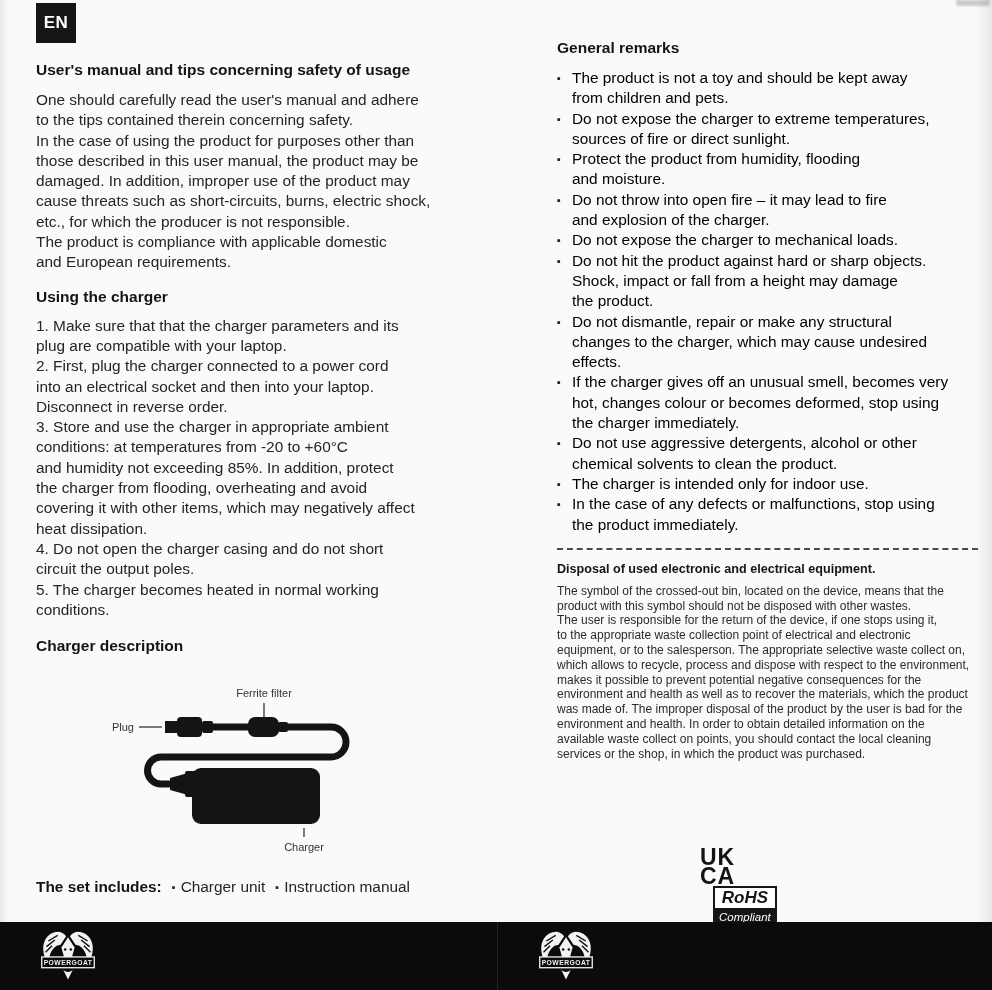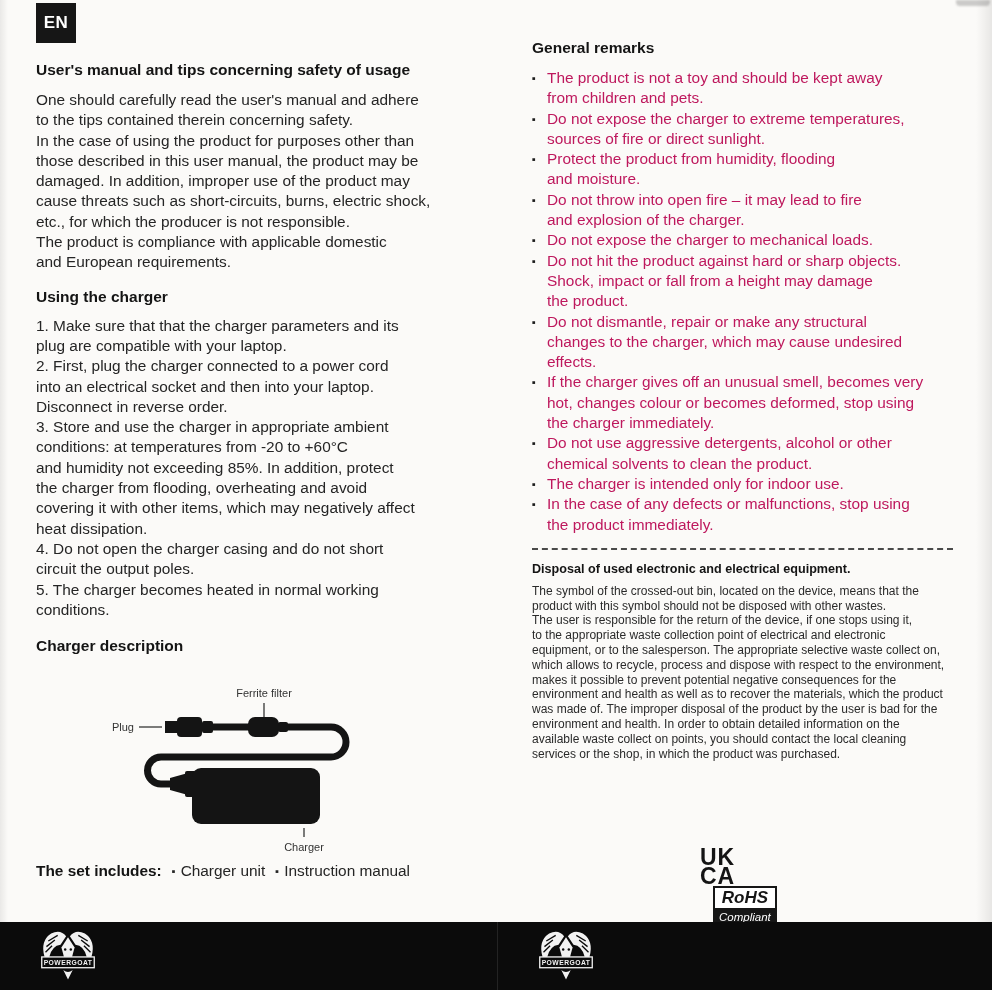--- a/index.html
+++ b/index.html
@@ -18,40 +18,40 @@
     background:rgba(60,60,60,0.25);border-radius:0 0 4px 4px;filter:blur(1px);}
 
   .lang-badge{
     position:absolute;left:36px;top:3px;width:40px;height:40px;
     background:#161616;color:#fff;display:flex;align-items:center;justify-content:center;
     font-size:17px;font-weight:bold;letter-spacing:0.5px;
   }
 
   .col{position:absolute;}
   .col-left{left:36px;top:60px;width:432px;}
-  .col-right{left:532px;top:38px;width:432px;}
+  .col-right{left:557px;top:38px;width:432px;}
 
   h2.sec{font-size:15.5px;font-weight:bold;color:#141414;margin:0 0 10px 0;line-height:20px;}
   h2.sec.mt{margin-top:14px;margin-bottom:9px;}
   h2.sec.mt2{margin-top:16px;margin-bottom:20px;}
   .body-text{font-size:15.4px;line-height:20.3px;color:#252525;white-space:pre-line;margin:0;}
 
   
   ul.remarks{list-style:none;margin:0;padding:0;}
   ul.remarks li{display:flex;margin:0;}
   ul.remarks .bullet{flex:0 0 15px;font-size:11px;line-height:20.3px;color:#1c1c1c;}
-  ul.remarks .btext{font-size:15.4px;line-height:20.3px;color:#be185d;white-space:pre-line;}
+  ul.remarks .btext{font-size:15.4px;line-height:20.3px;color:#000000;white-space:pre-line;}
 
   .dashed-divider{border:none;border-top:2px dashed #4a4a4a;margin:13px 0 12px 0;width:421px;}
 
   .disposal-heading{font-size:12.6px;font-weight:bold;color:#141414;margin:0 0 7px 0;line-height:15px;}
   .disposal-body{font-size:12px;line-height:14.8px;color:#2a2a2a;white-space:pre-line;margin:0;width:424px;}
 
   
-  .set-row{font-size:15.4px;color:#252525;}
+  .set-row{margin-top:16px;font-size:15.4px;color:#252525;}
   .set-row .lbl{font-weight:bold;color:#141414;}
   .set-row .sq{font-size:11px;padding:0 5px 0 10px;vertical-align:1px;}
 
   
   .marks-row{position:absolute;left:700px;top:848px;height:48px;display:flex;align-items:flex-start;flex-direction:column;}
   .ukca{font-weight:bold;color:#141414;font-size:23px;line-height:19px;letter-spacing:1px;
     font-family:"Liberation Sans",sans-serif;text-align:left;}
   .rohs{border:2.5px solid #161616;margin-left:13px;background:#fff;font-style:italic;}
   .rohs .rohs-top{font-size:17px;font-weight:bold;color:#161616;padding:0 5px 1px 5px;
     text-align:center;line-height:19px;border-bottom:2px solid #161616;}

